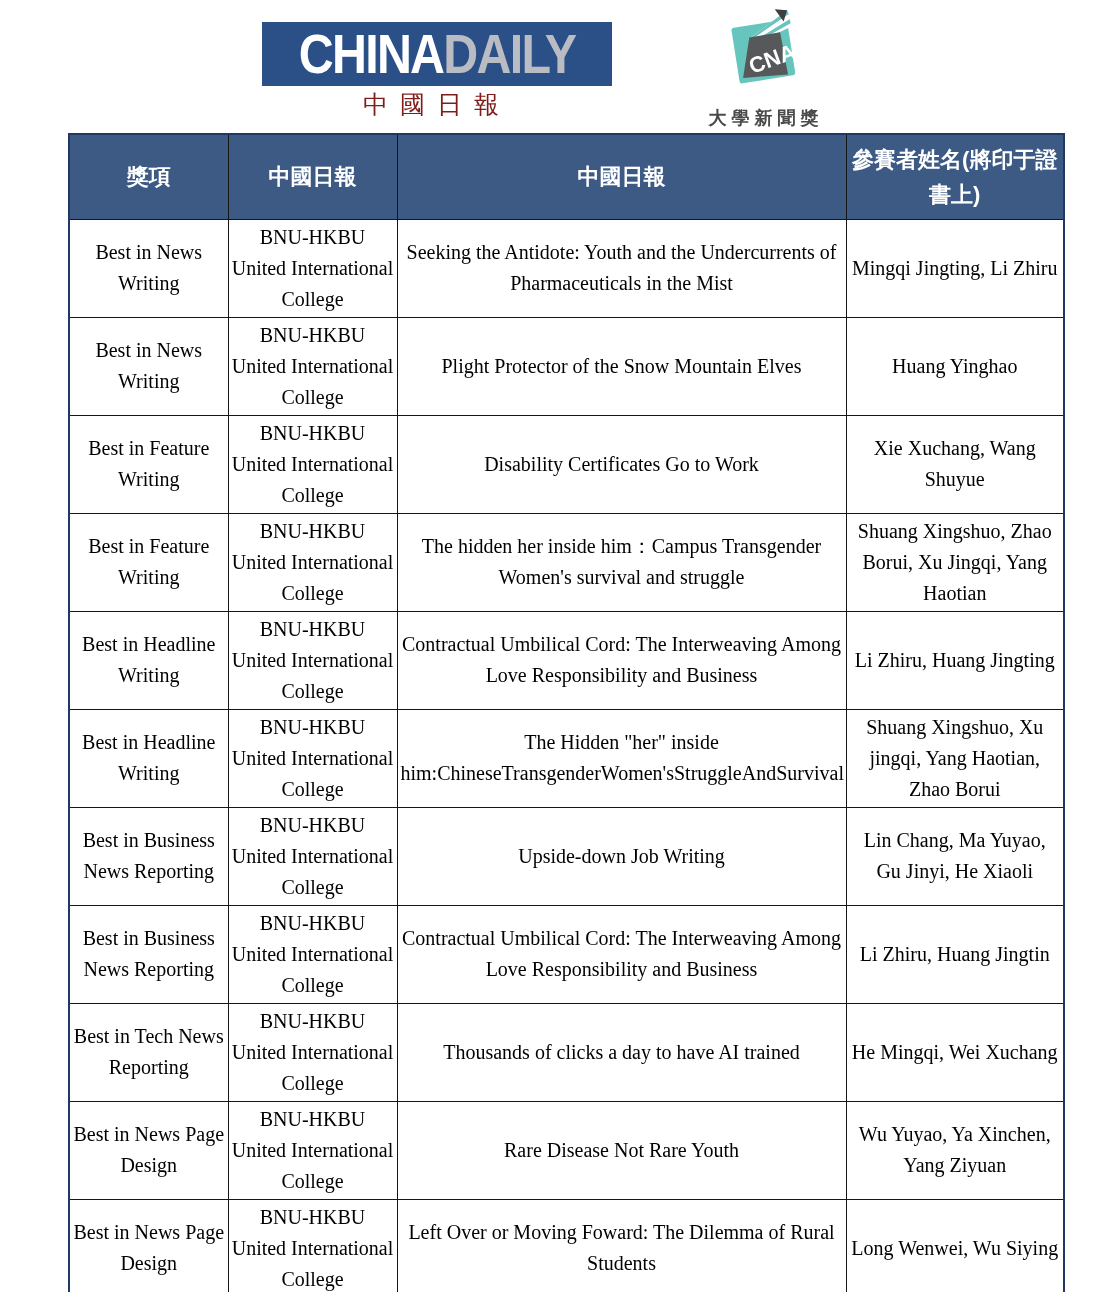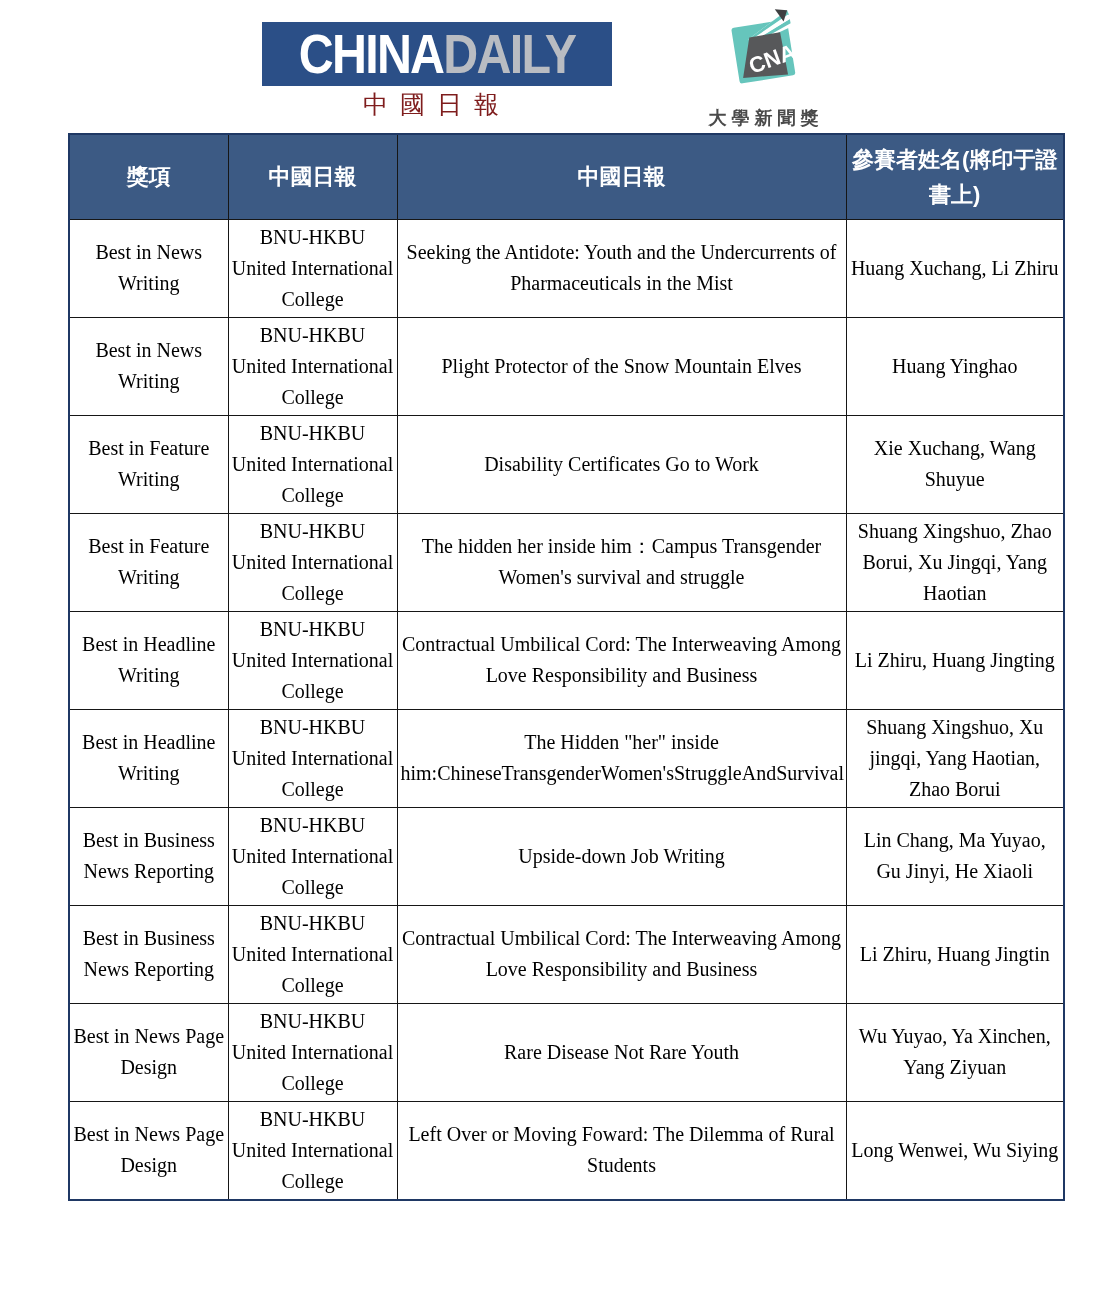--- a/index.html
+++ b/index.html
@@ -151,21 +151,21 @@
         <th>中國日報</th>
         <th>中國日報</th>
         <th>參賽者姓名(將印于證書上)</th>
       </tr>
     </thead>
     <tbody>
       <tr>
         <td>Best in News Writing</td>
         <td>BNU-HKBU United International College</td>
         <td>Seeking the Antidote: Youth and the Undercurrents of Pharmaceuticals in the Mist</td>
-        <td>Huang Xuchang, Li Zhiru</td>
+        <td>Mingqi Jingting, Li Zhiru</td>
       </tr>
       <tr>
         <td>Best in News Writing</td>
         <td>BNU-HKBU United International College</td>
         <td>Plight Protector of the Snow Mountain Elves</td>
         <td>Huang Yinghao</td>
       </tr>
       <tr>
         <td>Best in Feature Writing</td>
         <td>BNU-HKBU United International College</td>
@@ -196,20 +196,26 @@
         <td>Upside-down Job Writing</td>
         <td>Lin Chang, Ma Yuyao, Gu Jinyi, He Xiaoli</td>
       </tr>
       <tr>
         <td>Best in Business News Reporting</td>
         <td>BNU-HKBU United International College</td>
         <td>Contractual Umbilical Cord: The Interweaving Among Love Responsibility and Business</td>
         <td>Li Zhiru, Huang Jingtin</td>
       </tr>
       <tr>
+        <td>Best in Tech News Reporting</td>
+        <td>BNU-HKBU United International College</td>
+        <td>Thousands of clicks a day to have AI trained</td>
+        <td>He Mingqi, Wei Xuchang</td>
+      </tr>
+      <tr>
         <td>Best in News Page Design</td>
         <td>BNU-HKBU United International College</td>
         <td>Rare Disease Not Rare Youth</td>
         <td>Wu Yuyao, Ya Xinchen, Yang Ziyuan</td>
       </tr>
       <tr>
         <td>Best in News Page Design</td>
         <td>BNU-HKBU United International College</td>
         <td>Left Over or Moving Foward: The Dilemma of Rural Students</td>
         <td>Long Wenwei, Wu Siying</td>

